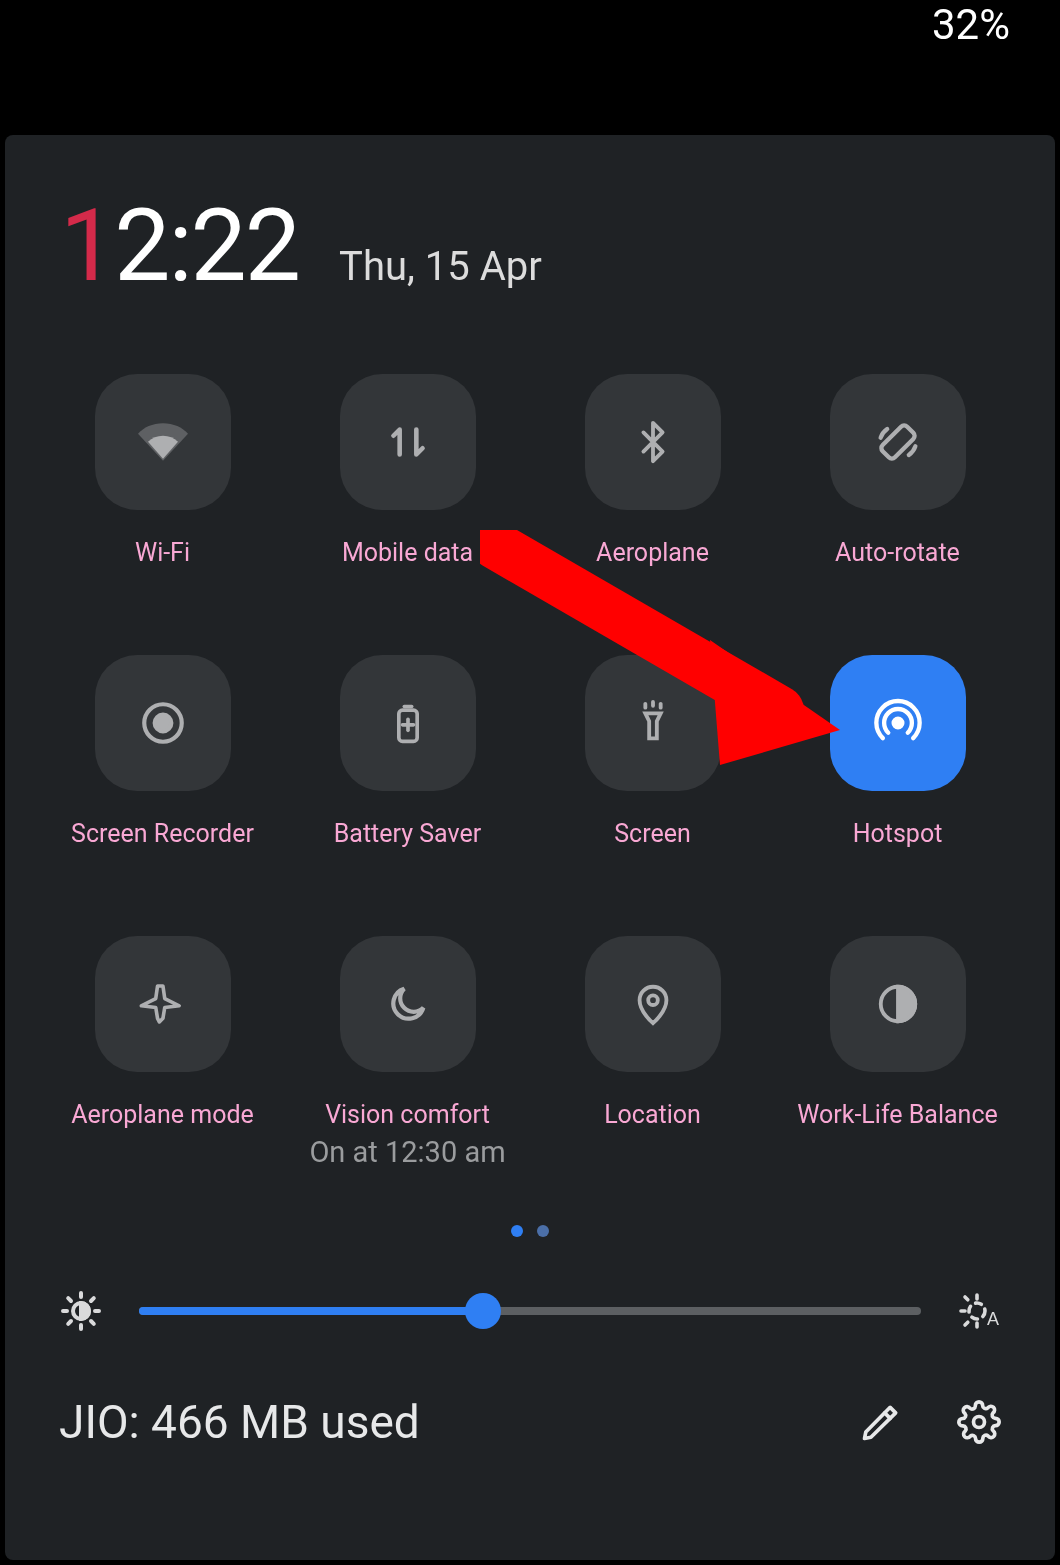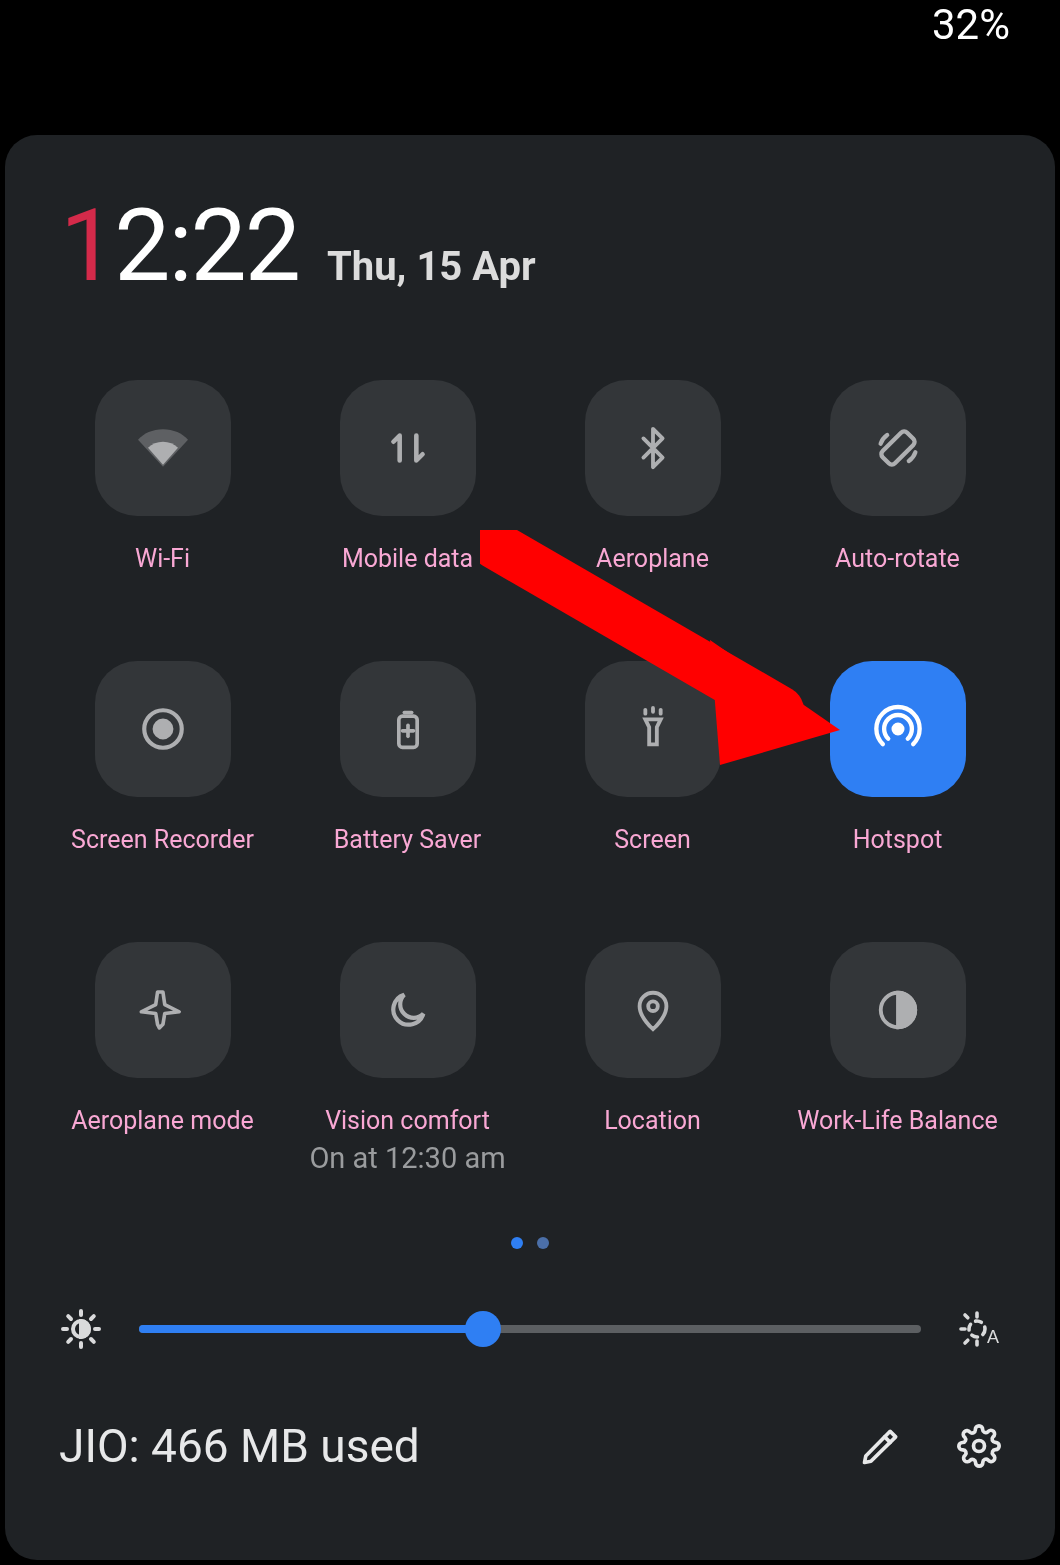--- a/index.html
+++ b/index.html
@@ -22,47 +22,47 @@
     font-size: 42px;
     font-weight: 400;
   }
   .panel {
     position: absolute;
     top: 135px;
     left: 5px;
     right: 5px;
     bottom: 5px;
     background: #1f2225;
-    border-radius: 32px;
+    border-radius: 8px;
     padding: 52px 40px 34px 40px;
     color: #e6e6e6;
     display: flex;
     flex-direction: column;
-    gap: 6px;
   }
   .clock-row {
     display: flex;
     align-items: baseline;
     gap: 28px;
     margin-left: 15px;
     margin-bottom: 70px;
   }
   .clock {
     font-size: 100px;
     font-weight: 400;
     letter-spacing: -2px;
     color: #fff;
   }
   .clock .leading {
     color: #d42a4a;
   }
   .date {
     font-size: 40px;
-    font-weight: 700;
+    font-weight: 400;
     color: #dcdcdc;
+    margin-left: 12px;
   }
   .tiles {
     display: grid;
     grid-template-columns: repeat(4, 1fr);
     row-gap: 88px;
     column-gap: 10px;
   }
   .tile {
     display: flex;
     flex-direction: column;

